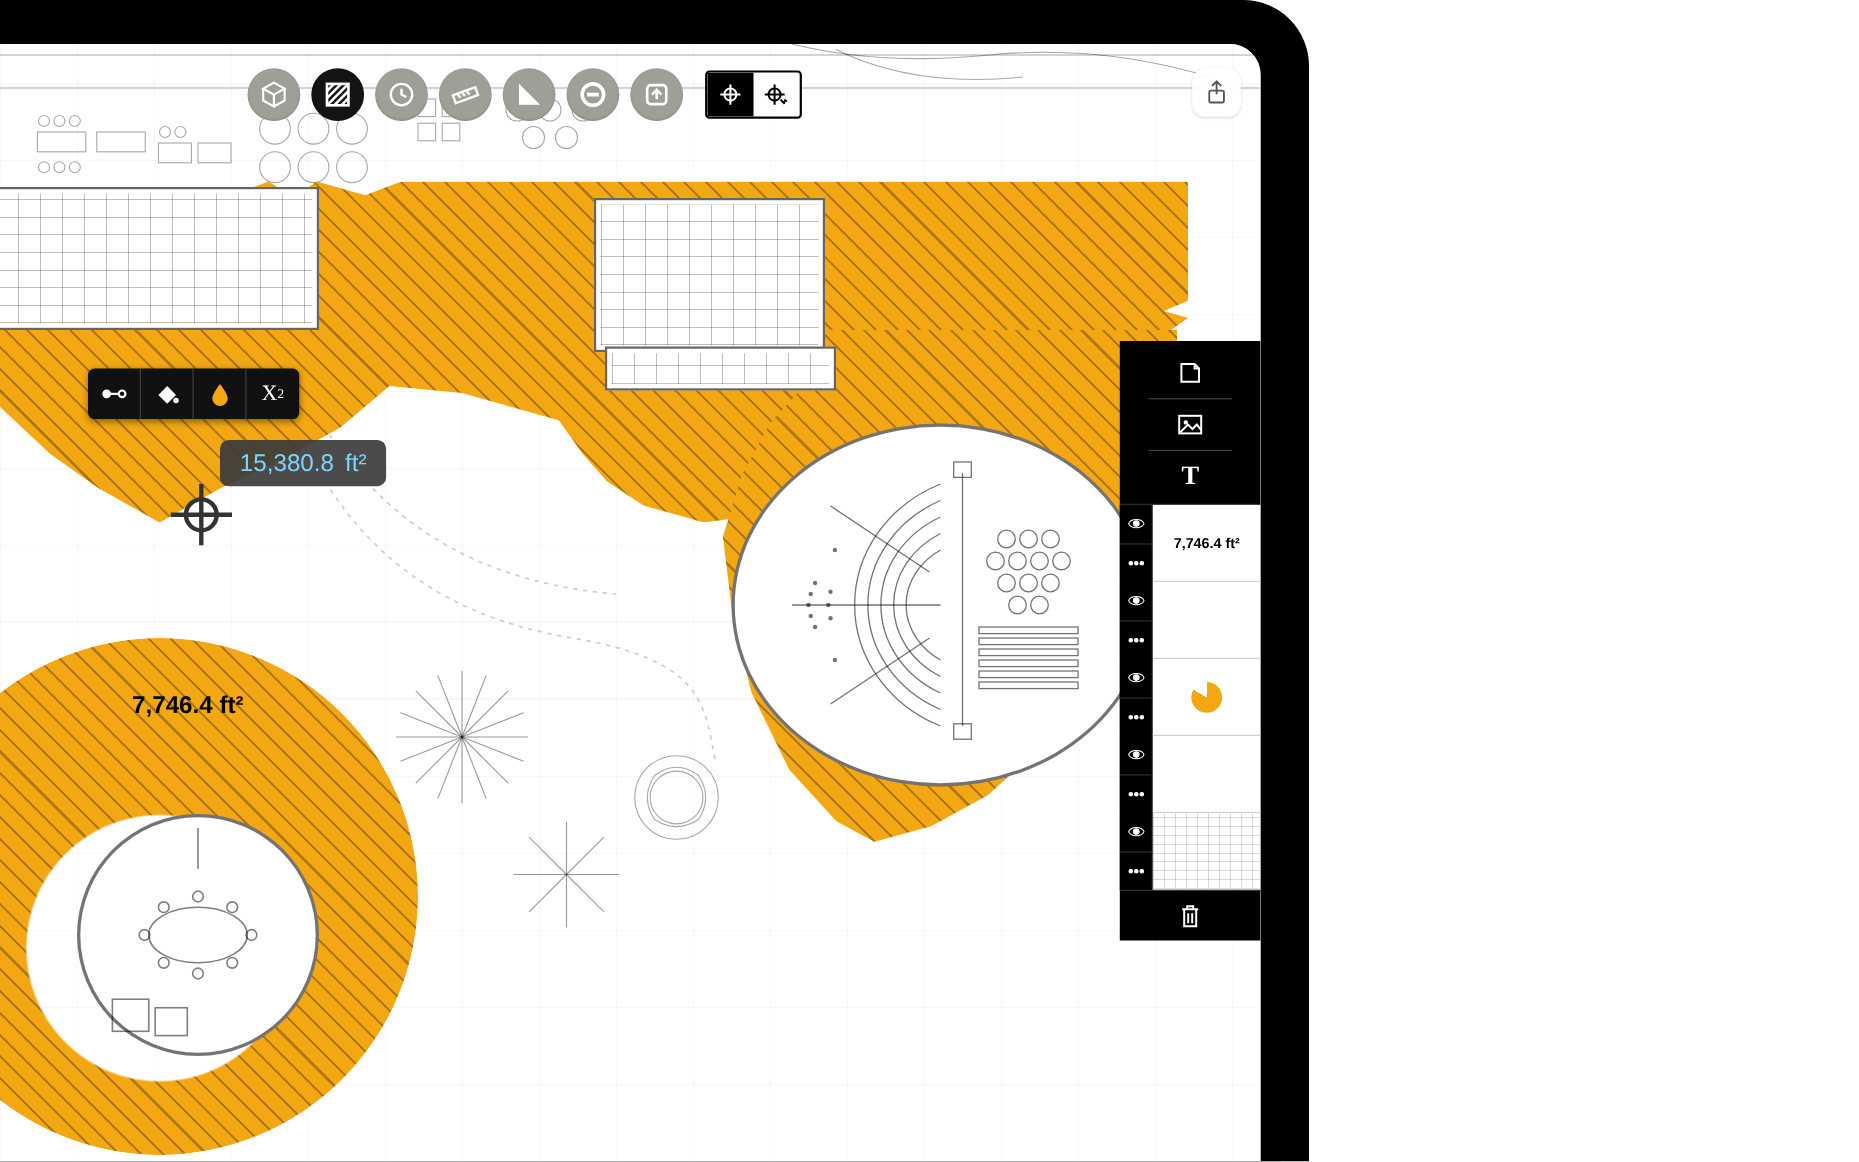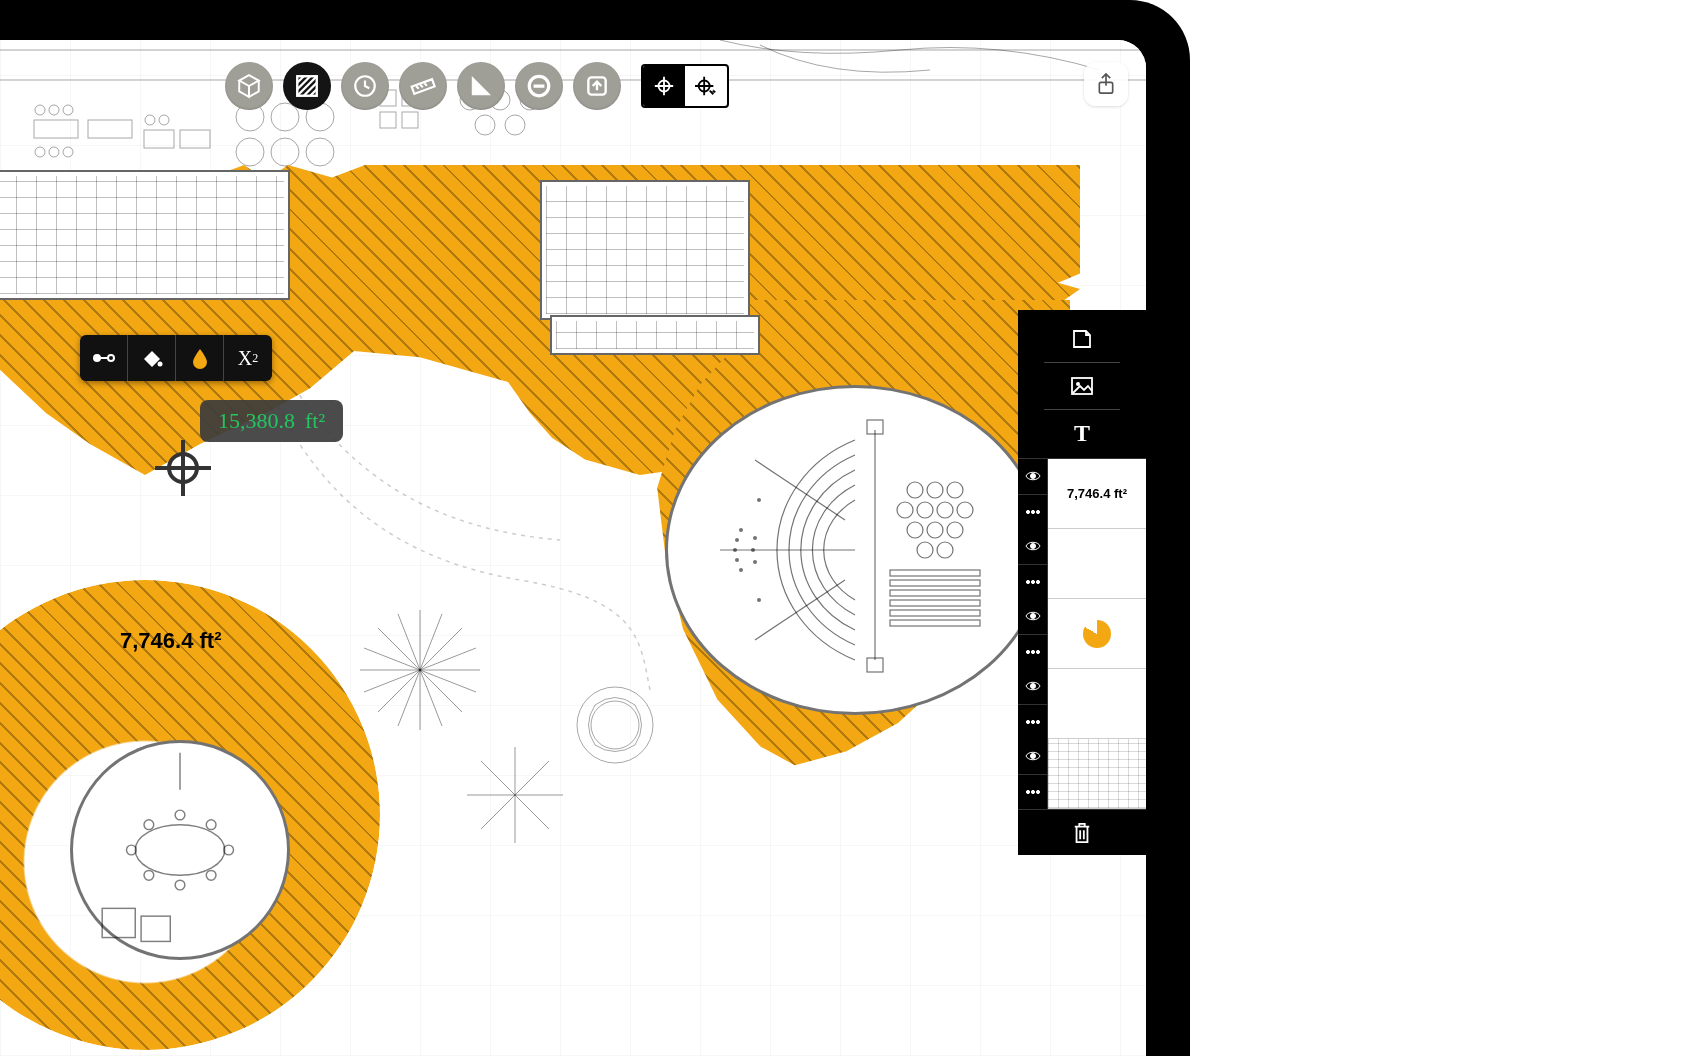--- a/index.html
+++ b/index.html
@@ -218,27 +218,27 @@
     .ctx-item svg{width:24px;height:24px;}
     .ctx-item.color svg path{fill:#f3a712;}
     .ctx-item .sup{font-size:12px;vertical-align:super;}
 
     
     .measure-pill {
       position:absolute;
       top: 360px;
       left: 200px;
       background: rgba(60,60,60,.92);
-      color:#22c55e;
+      color:#7dd3fc;
       font-size:22px;
       font-weight:500;
       padding:8px 18px;
       border-radius:8px;
       z-index:35;
-      display:flex; gap:10px;font-family:Liberation Serif, serif;
+      display:flex; gap:10px;
     }
 
     .crosshair {
       position:absolute;
       top: 400px;
       left: 155px;
       width: 56px; height: 56px;
       z-index:36;
     }
     .crosshair svg{width:56px;height:56px;stroke:#333;stroke-width:4;fill:none;}

